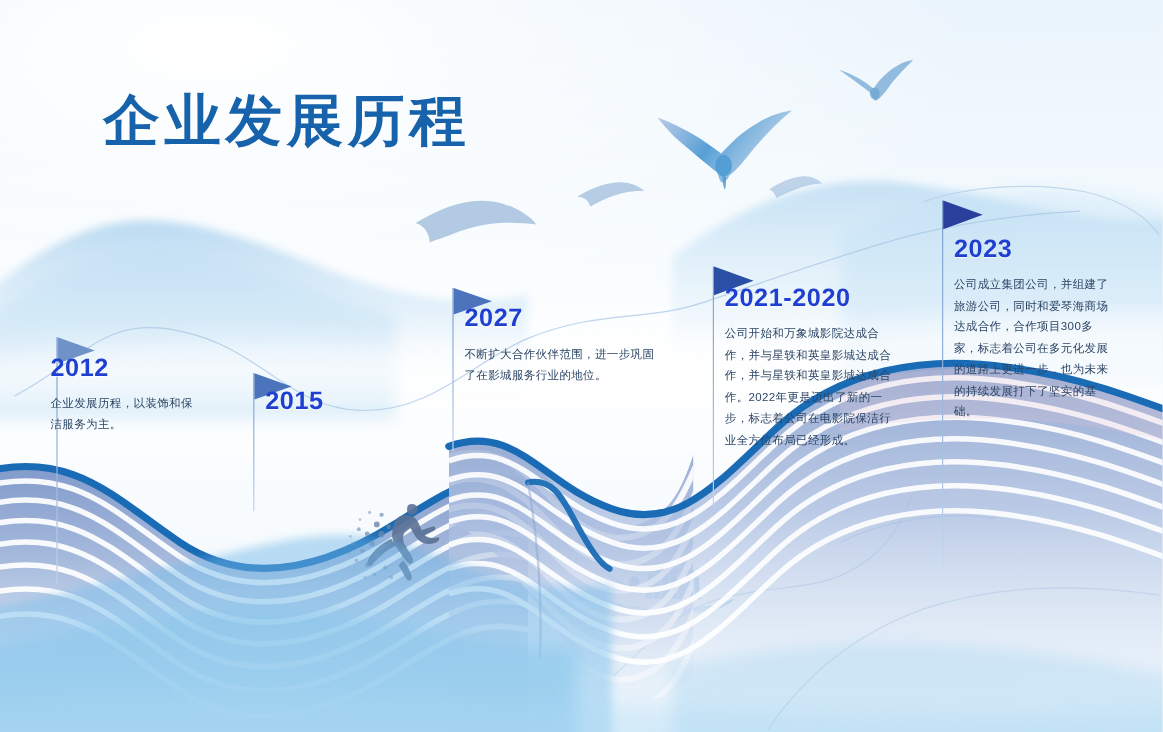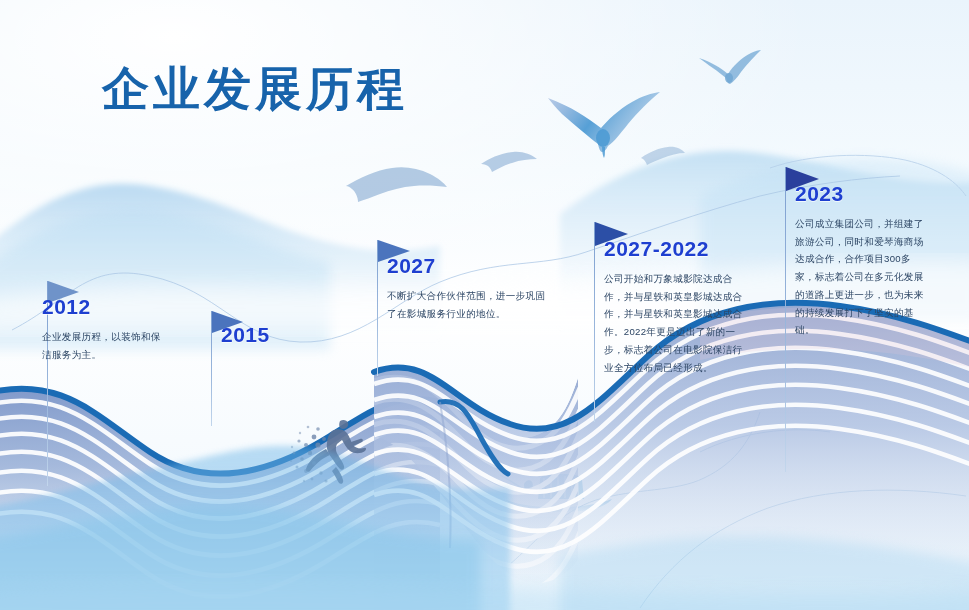--- a/index.html
+++ b/index.html
@@ -14,28 +14,27 @@
     overflow:hidden;
     background:
       radial-gradient(120% 80% at 18% 6%, #ffffff 0%, rgba(255,255,255,0) 55%),
       linear-gradient(180deg,#eaf4fc 0%,#f4fafe 28%,#ffffff 50%,#f7fbfe 72%,#eef7fd 100%);
   }
   .layer { position:absolute; inset:0; }
   svg.layer { display:block; }
 
   
   #title {
-    position:absolute; left:86px; top:58px;
+    position:absolute; left:86px; top:70px;
     font-size:47px; font-weight:700;
     letter-spacing:4px;
     color:#1763ab;
     text-shadow:0 1px 0 rgba(255,255,255,.65);
     white-space:nowrap;
     z-index:40;
-    margin-left:16px;
   }
 
   
   .milestone { position:absolute; z-index:35; }
   .year {
     font-size:21px; font-weight:700;
     color:#1e3fd0; letter-spacing:.5px;
     margin-bottom:9px; white-space:nowrap;
     text-shadow:0 1px 0 rgba(255,255,255,.7);
   }
@@ -72,21 +71,21 @@
   #pole-2015 .banner { border-width:11px 0 11px 31px; }
 
   #ms-2019 { left:387px; top:254px; width:160px; }
   #pole-2019 { left:377px; top:240px; height:136px; }
   #pole-2019 .banner { border-width:11.5px 0 11.5px 32px; }
 
   #ms-2021 { left:604px; top:237px; width:140px; }
   #pole-2021 { left:594px; top:222px; height:200px; }
   #pole-2021 .banner { border-width:12px 0 12px 33px; }
 
-  #ms-2023 { left:795px; top:182px; width:134px; }
+  #ms-2023 { left:795px; top:196px; width:134px; }
   #pole-2023 { left:785px; top:167px; height:305px; }
   #pole-2023 .banner { border-width:12px 0 12px 33px; }
 
   .bird { position:absolute; z-index:20; }
 </style>
 </head>
 <body>
 
 <div id="stage">
 
@@ -373,21 +372,21 @@
   <div class="milestone" id="ms-2015">
     <div class="year">2015</div>
   </div>
 
   <div class="milestone" id="ms-2019">
     <div class="year">2027</div>
     <div class="desc">不断扩大合作伙伴范围，进一步巩固了在影城服务行业的地位。</div>
   </div>
 
   <div class="milestone" id="ms-2021">
-    <div class="year">2027-2022</div>
+    <div class="year">2021-2020</div>
     <div class="desc">公司开始和万象城影院达成合作，并与星轶和英皇影城达成合作，并与星轶和英皇影城达成合作。2022年更是迈出了新的一步，标志着公司在电影院保洁行业全方位布局已经形成。</div>
   </div>
 
   <div class="milestone" id="ms-2023">
     <div class="year">2023</div>
     <div class="desc">公司成立集团公司，并组建了旅游公司，同时和爱琴海商场达成合作，合作项目300多家，标志着公司在多元化发展的道路上更进一步，也为未来的持续发展打下了坚实的基础。</div>
   </div>
 
 </div>
 

